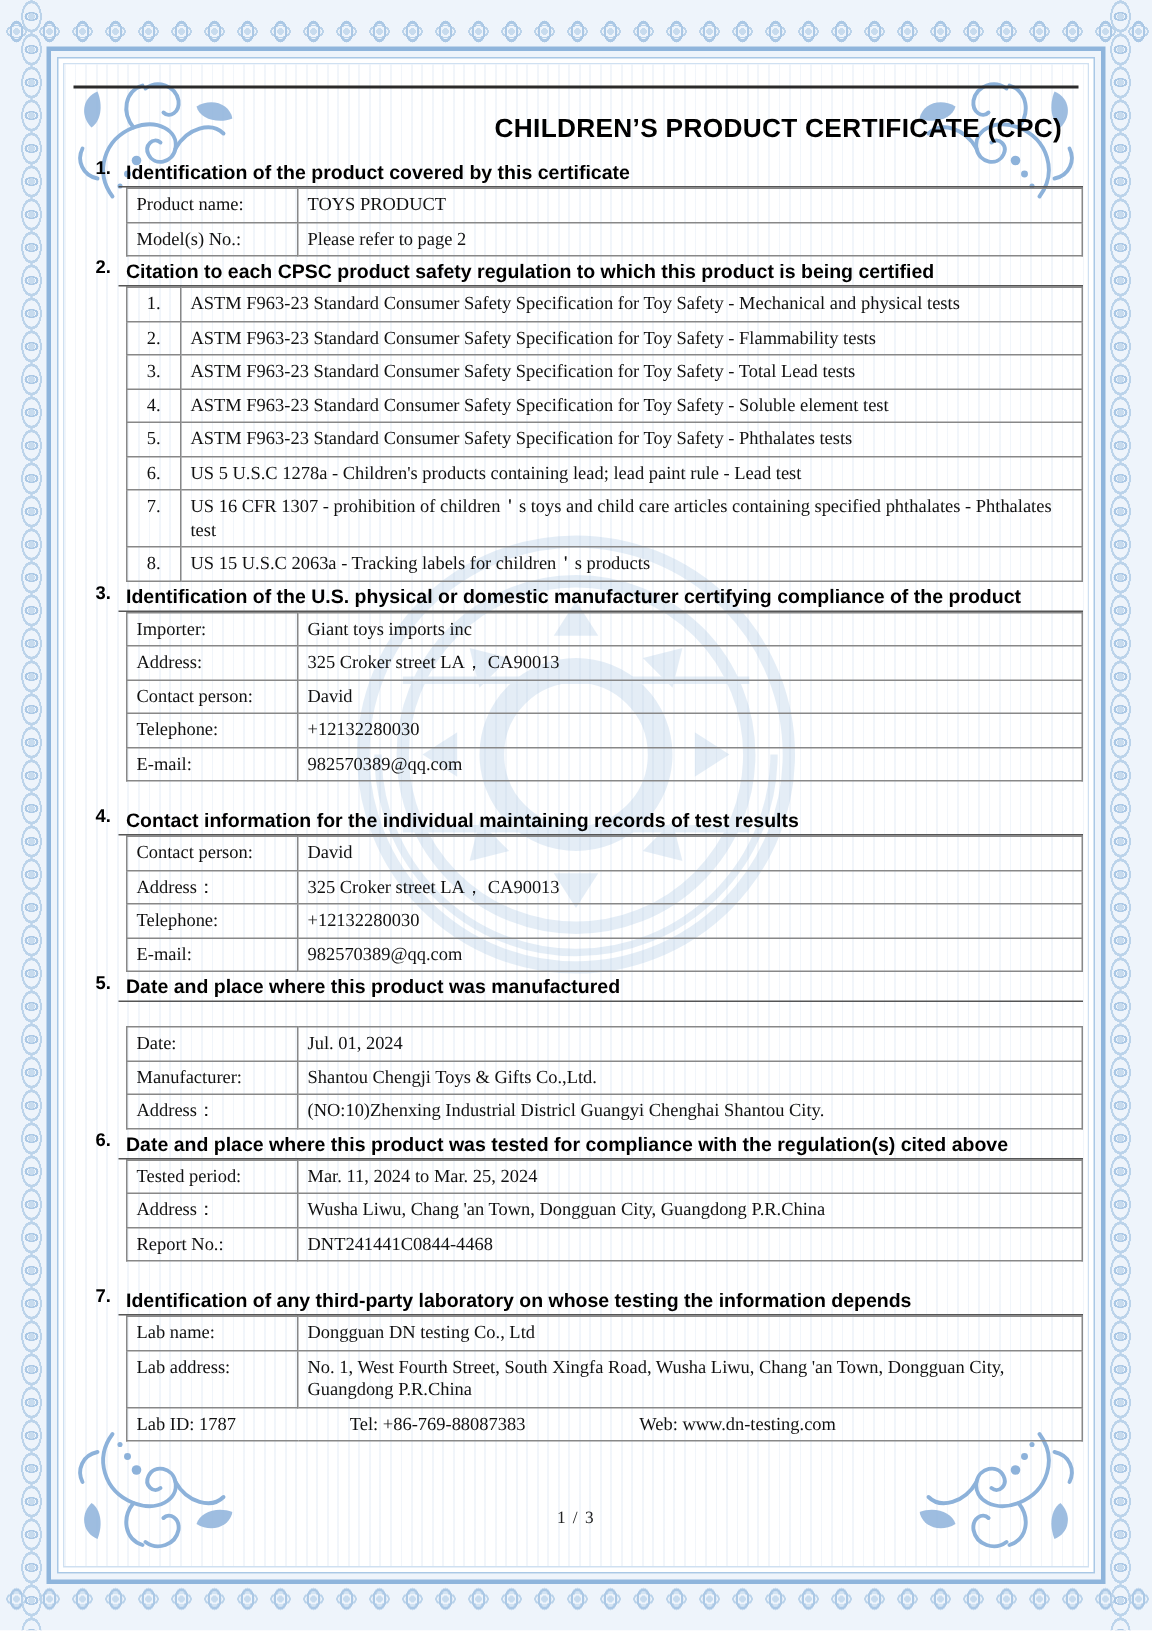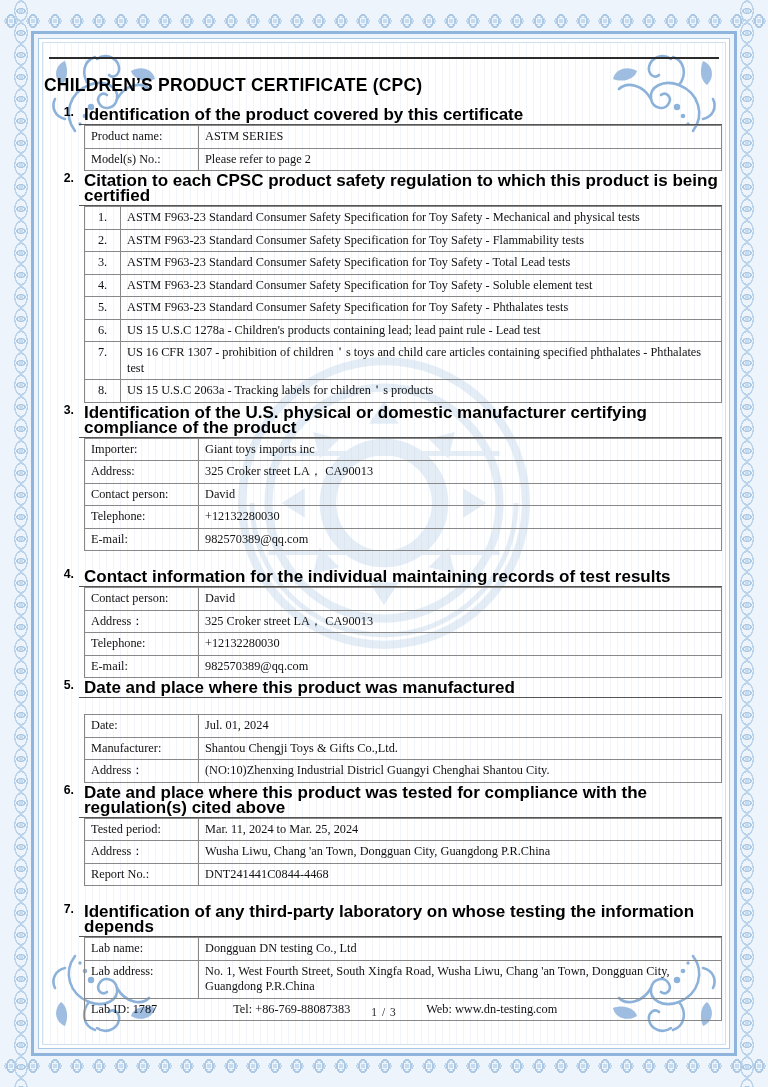--- a/index.html
+++ b/index.html
@@ -75,37 +75,37 @@
   }
 
   
   .content {
     position:absolute; left:0; top:0; right:0; bottom:0;
     padding:8px 17px 0 1px;
   }
   .topline { position:absolute; left:6px; right:6px; top:14px; height:2px; background:#2b2b2b; }
 
   .title {
-    text-align:left;
+    text-align:right;
     font-size:17.5px; font-weight:bold; letter-spacing:.2px;
     color:#000; margin:24px 0 9px 0;
     position:relative; z-index:3;
   }
 
   table.doc { border-collapse:collapse; width:665px; margin-left:13px; position:relative; z-index:3; }
   table.doc td { vertical-align:top; }
 
   
   .num {
     width:22px; text-align:right; padding:0 5px 0 0;
     font-size:12.3px; font-weight:bold; color:#000;
     vertical-align:bottom; padding-bottom:3px;
   }
   .sec-head {
-    font-size:17px; font-weight:bold; color:#000;
+    font-size:13px; font-weight:bold; color:#000;
     border-bottom:1.2px solid #555;
     padding:2px 2px 2px 5px;
     line-height:15px;
   }
 
   
   table.grid { border-collapse:collapse; width:100%; margin:0;font-family:Liberation Serif, serif; }
   table.grid td {
     border:1px solid #888;
     font-size:12.3px; color:#111;
@@ -248,21 +248,21 @@
           <td class="num">1.</td>
           <td class="sec-head">Identification of the product covered by this certificate</td>
         </tr>
         <tr>
           <td></td>
           <td style="padding:0 0 0 5px;">
             <table class="grid">
               <tbody>
                     <tr>
                 <td class="lbl">Product name:</td>
-                <td class="val">ASTM SERIES</td>
+                <td class="val">TOYS PRODUCT</td>
               </tr>
               <tr>
                 <td class="lbl">Model(s) No.:</td>
                 <td class="val">Please refer to page 2</td>
               </tr>
             </tbody>
                 </table>
           </td>
         </tr>
 
@@ -290,21 +290,21 @@
               <tr>
                 <td class="idx">4.</td>
                 <td class="val">ASTM F963-23 Standard Consumer Safety Specification for Toy Safety - Soluble element test</td>
               </tr>
               <tr>
                 <td class="idx">5.</td>
                 <td class="val">ASTM F963-23 Standard Consumer Safety Specification for Toy Safety - Phthalates tests</td>
               </tr>
               <tr>
                 <td class="idx">6.</td>
-                <td class="val">US 15 U.S.C 1278a - Children's products containing lead; lead paint rule - Lead test</td>
+                <td class="val">US 5 U.S.C 1278a - Children's products containing lead; lead paint rule - Lead test</td>
               </tr>
               <tr>
                 <td class="idx">7.</td>
                 <td class="val">US 16 CFR 1307 - prohibition of children＇s toys and child care articles containing specified phthalates - Phthalates test</td>
               </tr>
               <tr>
                 <td class="idx">8.</td>
                 <td class="val">US 15 U.S.C 2063a - Tracking labels for children＇s products</td>
               </tr>
             </tbody>

